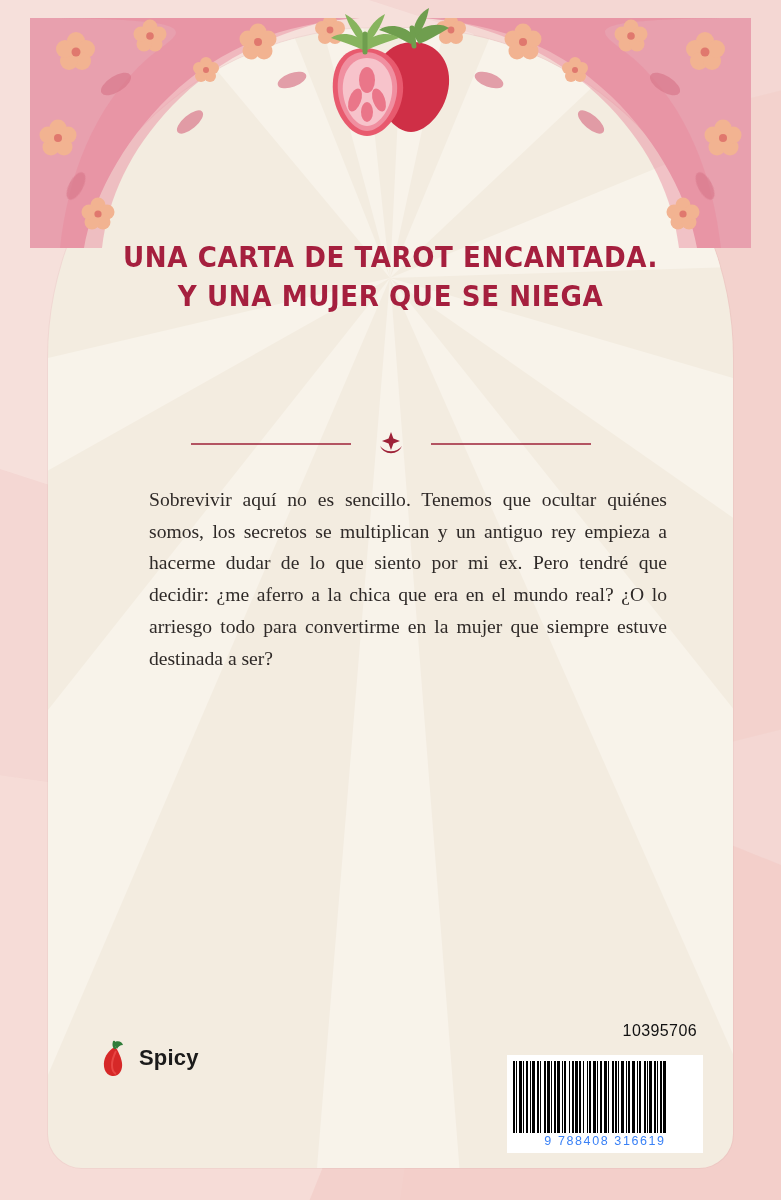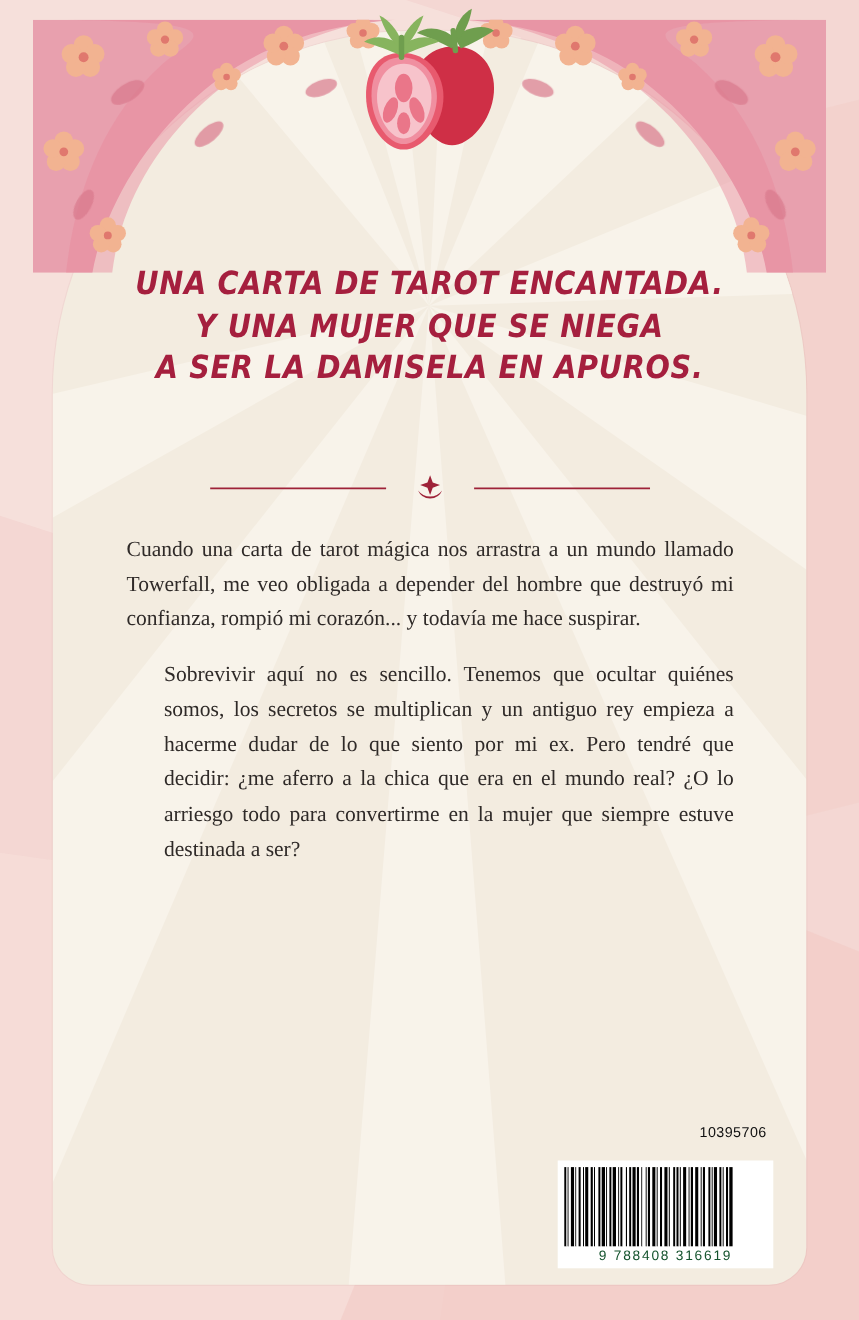--- a/index.html
+++ b/index.html
@@ -116,21 +116,21 @@
     text-align: center;
     color: #a51f3e;
     font-family: "DejaVu Sans Condensed", "Liberation Sans Narrow", "Liberation Sans", sans-serif;
     font-weight: bold;
     font-size: 29px;
     letter-spacing: .6px;
     line-height: 1.33;
     text-transform: uppercase;
     font-stretch: condensed;
   }
-  .headline div { white-space: nowrap; font-style: italic; }
+  .headline div { white-space: nowrap; }
 
   
   .divider {
     position: absolute;
     left: 50%;
     top: 430px;
     transform: translateX(-50%);
     width: 400px;
     height: 28px;
   }
@@ -190,40 +190,40 @@
     height: 98px;
     background: #ffffff;
     padding: 4px 6px 2px 6px;
     box-sizing: border-box;
   }
   .barcode-num-top {
     position: absolute;
     right: 84px;
     top: 1022px;
     font-family: "Liberation Sans", sans-serif;
-    font-size: 13px;
+    font-size: 16px;
     color: #111;
     letter-spacing: .4px;
   }
   .barcode-bars {
     display: flex;
     align-items: flex-end;
     height: 72px;
     gap: 0;
     margin-top: 2px;
   }
   .barcode-bars i {
     display: block;
     background: #000;
     height: 100%;
   }
   .barcode-digits {
     font-family: "Liberation Sans", sans-serif;
     font-size: 12.5px;
-    color: #14532d;
+    color: #3b82f6;
     text-align: center;
     letter-spacing: 1.6px;
     margin-top: 1px;
   }
 </style>
 </head>
 <body>
 
 <div class="page">
 
@@ -429,35 +429,42 @@
       <path d="M44,36 C56,26 70,26 78,32 C66,36 54,40 46,44 Z"></path>
       <path d="M44,32 C40,20 32,12 24,8 C28,20 34,30 42,38 Z"></path>
       <path d="M44,32 C48,20 56,12 64,8 C60,20 54,30 46,38 Z"></path>
     </g>
     <path d="M44,28 L44,46" stroke="#6f9e4e" stroke-width="5" stroke-linecap="round"></path>
   </svg>
 
   <div class="headline">
     <div>UNA CARTA DE TAROT ENCANTADA.</div>
     <div>Y UNA MUJER QUE SE NIEGA</div>
-    <div>A SER LA DAMISELA EN APUROS.</div>
   </div>
 
   <svg class="divider" viewBox="0 0 400 28">
     <line x1="0" y1="14" x2="160" y2="14" stroke="#9e2238" stroke-width="1.6"></line>
     <line x1="240" y1="14" x2="400" y2="14" stroke="#9e2238" stroke-width="1.6"></line>
     <path d="M200,2 L202.4,8.6 L209,11 L202.4,13.4 L200,20 L197.6,13.4 L191,11 L197.6,8.6 Z" fill="#9e2238"></path>
     <path d="M189,16 A12,12 0 0 0 211,16 A14,14 0 0 1 189,16 Z" fill="#9e2238"></path>
   </svg>
 
   <div class="copy">
-    <p>Cuando una carta de tarot mágica nos arrastra a un mundo llamado Towerfall, me veo obligada a depender del hombre que destruyó mi confianza, rompió mi corazón... y todavía me hace suspirar.</p>
     <p>Sobrevivir aquí no es sencillo. Tenemos que ocultar quiénes somos, los secretos se multiplican y un antiguo rey empieza a hacerme dudar de lo que siento por mi ex. Pero tendré que decidir: ¿me aferro a la chica que era en el mundo real? ¿O lo arriesgo todo para convertirme en la mujer que siempre estuve destinada a ser?</p>
   </div>
 
+  <div class="spicy">
+    <svg width="34" height="40" viewBox="0 0 34 40">
+      <path d="M17,5 C21,2 26,3 27,7 C24,7 22,9 21,11 Z" fill="#2f7d3a"></path>
+      <path d="M19,9 C19,9 12,12 9,20 C6,28 9,37 16,38 C23,39 27,32 26,25 C25,18 21,11 19,9 Z" fill="#d62828"></path>
+      <path d="M20,13 C18,17 16,22 16,27 C16,32 18,35 20,36" stroke="#ef5350" stroke-width="2" fill="none" opacity=".7"></path>
+      <path d="M18,4 C18,4 17,8 19,10" stroke="#2f7d3a" stroke-width="2.4" fill="none" stroke-linecap="round"></path>
+    </svg>
+    <span class="spicy-label">Spicy</span>
+  </div>
 
 
   <div class="barcode-num-top">10395706</div>
   <div class="barcode-box">
     <div class="barcode-bars">
       <i style="width:2px"></i>
         <i style="width:1px;background:#fff"></i>
         <i style="width:1px"></i>
         <i style="width:2px;background:#fff"></i>
       <i style="width:3px"></i>

